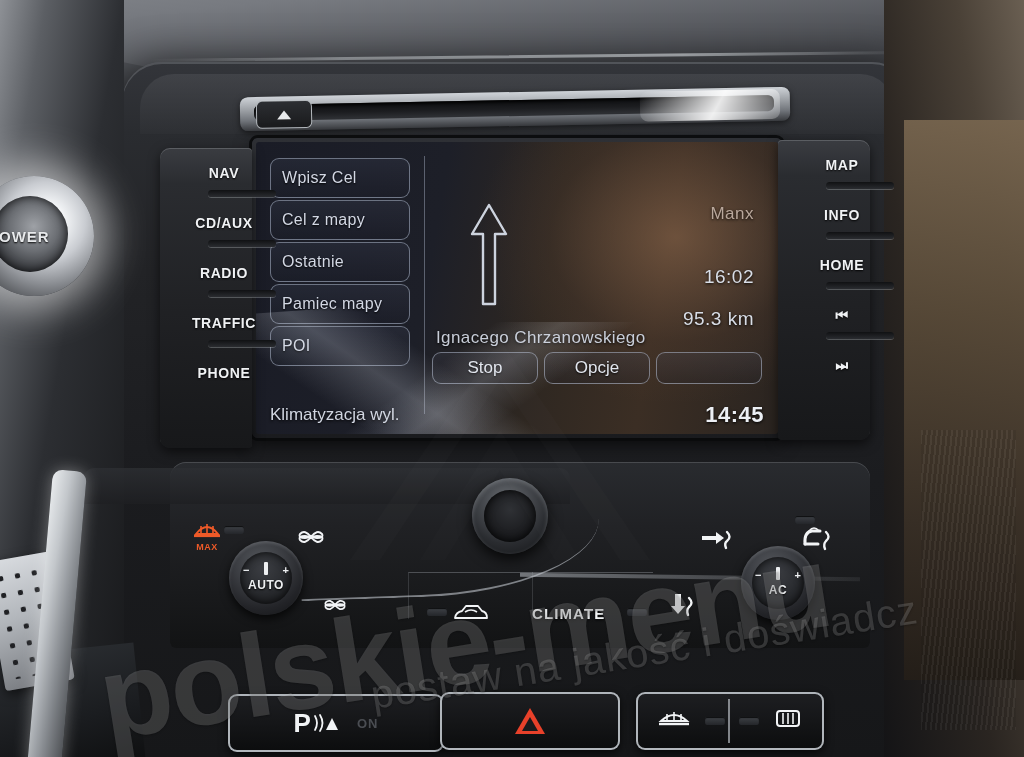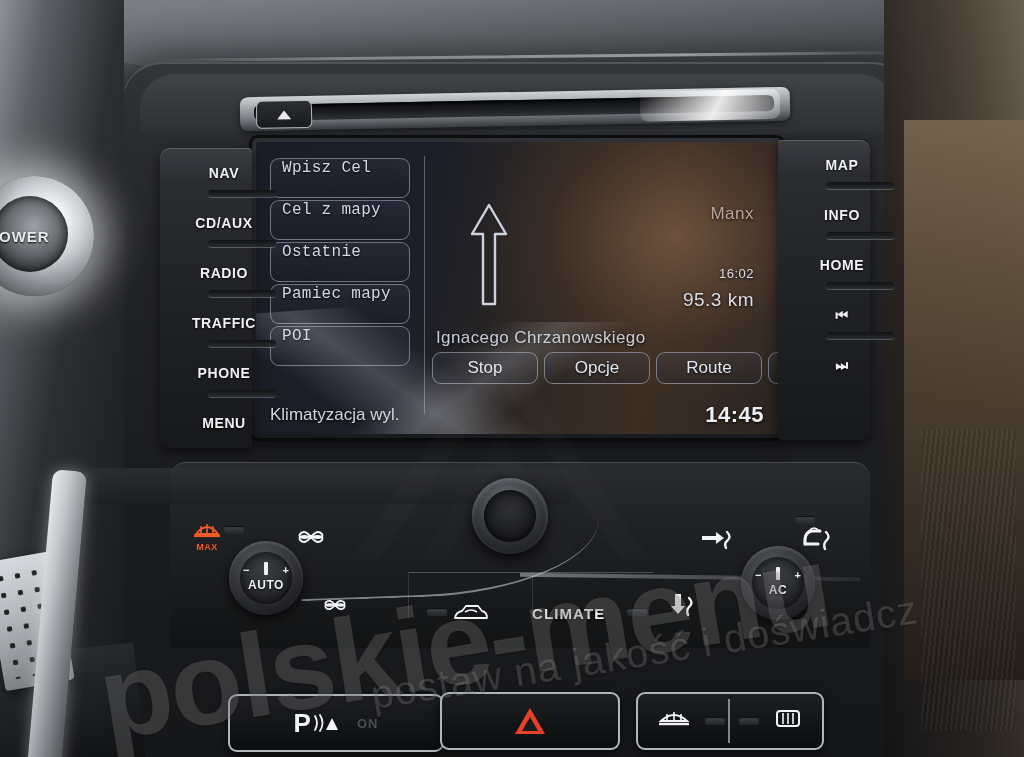--- a/index.html
+++ b/index.html
@@ -69,32 +69,32 @@
   .scr-glow{position:absolute;right:-30px;top:-40px;width:330px;height:300px;
     background:radial-gradient(ellipse at 60% 45%,rgba(150,110,80,.55) 0%,rgba(90,65,50,.25) 45%,rgba(0,0,0,0) 72%);}
   .scr-glare1{position:absolute;left:-40px;top:160px;width:420px;height:230px;
     background:linear-gradient(38deg,rgba(255,255,255,0) 40%,rgba(220,225,235,.22) 52%,rgba(255,255,255,0) 62%);
     transform:rotate(-4deg);}
   .scr-glare2{position:absolute;left:-10px;top:180px;width:400px;height:200px;
     background:linear-gradient(-36deg,rgba(255,255,255,0) 42%,rgba(220,225,235,.18) 53%,rgba(255,255,255,0) 63%);}
 
   .menu-col{position:absolute;left:14px;top:16px;width:140px;}
   .menu-btn{height:38px;margin-bottom:2px;border:1px solid rgba(175,185,205,.55);
-    border-radius:9px;display:flex;padding-left:11px;
+    border-radius:9px;display:flex;align-items:center;padding-left:11px;
     color:#d3d8e4;font-size:16px;letter-spacing:.3px;
     background:linear-gradient(180deg,rgba(60,66,84,.30) 0%,rgba(28,31,42,.30) 100%);
-    text-shadow:0 1px 2px rgba(0,0,0,.9);font-family:Liberation Mono, monospace;}
+    text-shadow:0 1px 2px rgba(0,0,0,.9);}
   .divider-v{position:absolute;left:168px;top:14px;width:1px;height:258px;background:rgba(170,180,200,.45);}
 
   .nav-pane{position:absolute;left:172px;top:10px;width:340px;height:276px;}
   .nav-arrow{position:absolute;left:38px;top:48px;}
   .nav-right{position:absolute;right:14px;top:52px;text-align:right;color:#cfd5e0;
     text-shadow:0 1px 3px rgba(0,0,0,.9);}
   .nav-dest{font-size:17px;color:#b9a79b;margin-bottom:42px;letter-spacing:.5px;text-align:right;}
-  .nav-eta{font-size:13px;letter-spacing:.5px;margin-bottom:8px;color:#d8dde6;}
+  .nav-eta{font-size:19px;letter-spacing:.5px;margin-bottom:20px;color:#d8dde6;}
   .nav-dist{font-size:19px;letter-spacing:.5px;color:#d8dde6;}
   .street{position:absolute;left:8px;top:176px;color:#c8cdd8;font-size:17px;letter-spacing:.4px;
     text-shadow:0 1px 3px rgba(0,0,0,.95);}
   .act-row{position:absolute;left:4px;top:200px;display:flex;gap:6px;align-items:center;}
   .act-btn{height:30px;min-width:76px;padding:0 14px;border:1px solid rgba(180,190,210,.55);
     border-radius:9px;display:flex;align-items:center;justify-content:center;
     color:#e2e6ee;font-size:17px;text-shadow:0 1px 2px rgba(0,0,0,.9);
     background:linear-gradient(180deg,rgba(70,72,86,.28) 0%,rgba(32,34,42,.28) 100%);}
   .act-icon{width:46px;}
   .status-bar{position:absolute;left:0;bottom:2px;width:522px;height:34px;display:flex;
@@ -263,23 +263,20 @@
       </div>
       <div class="street">Ignacego Chrzanowskiego</div>
 
       <div class="act-row">
         <div class="act-btn">
           <span>Stop</span>
         </div>
         <div class="act-btn">
           <span>Opcje</span>
         </div>
-        <div class="act-btn">
-          <span>Route</span>
-        </div>
         <div class="act-btn act-icon">
           
         </div>
       </div>
     </div>
 
     <div class="status-bar">
       <div class="status-left">Klimatyzacja wyl.</div>
       <div class="status-clock">14:45</div>
     </div>
@@ -297,23 +294,20 @@
         <span>CD/AUX</span>
       </div>
     <div class="hkey">
         <span>RADIO</span>
       </div>
     <div class="hkey">
         <span>TRAFFIC</span>
       </div>
     <div class="hkey">
         <span>PHONE</span>
-      </div>
-    <div class="hkey">
-        <span>MENU</span>
       </div>
   </div>
 
   <div class="keycol right">
     <div class="hkey">
         <span>MAP</span>
       </div>
     <div class="hkey">
         <span>INFO</span>
       </div>

